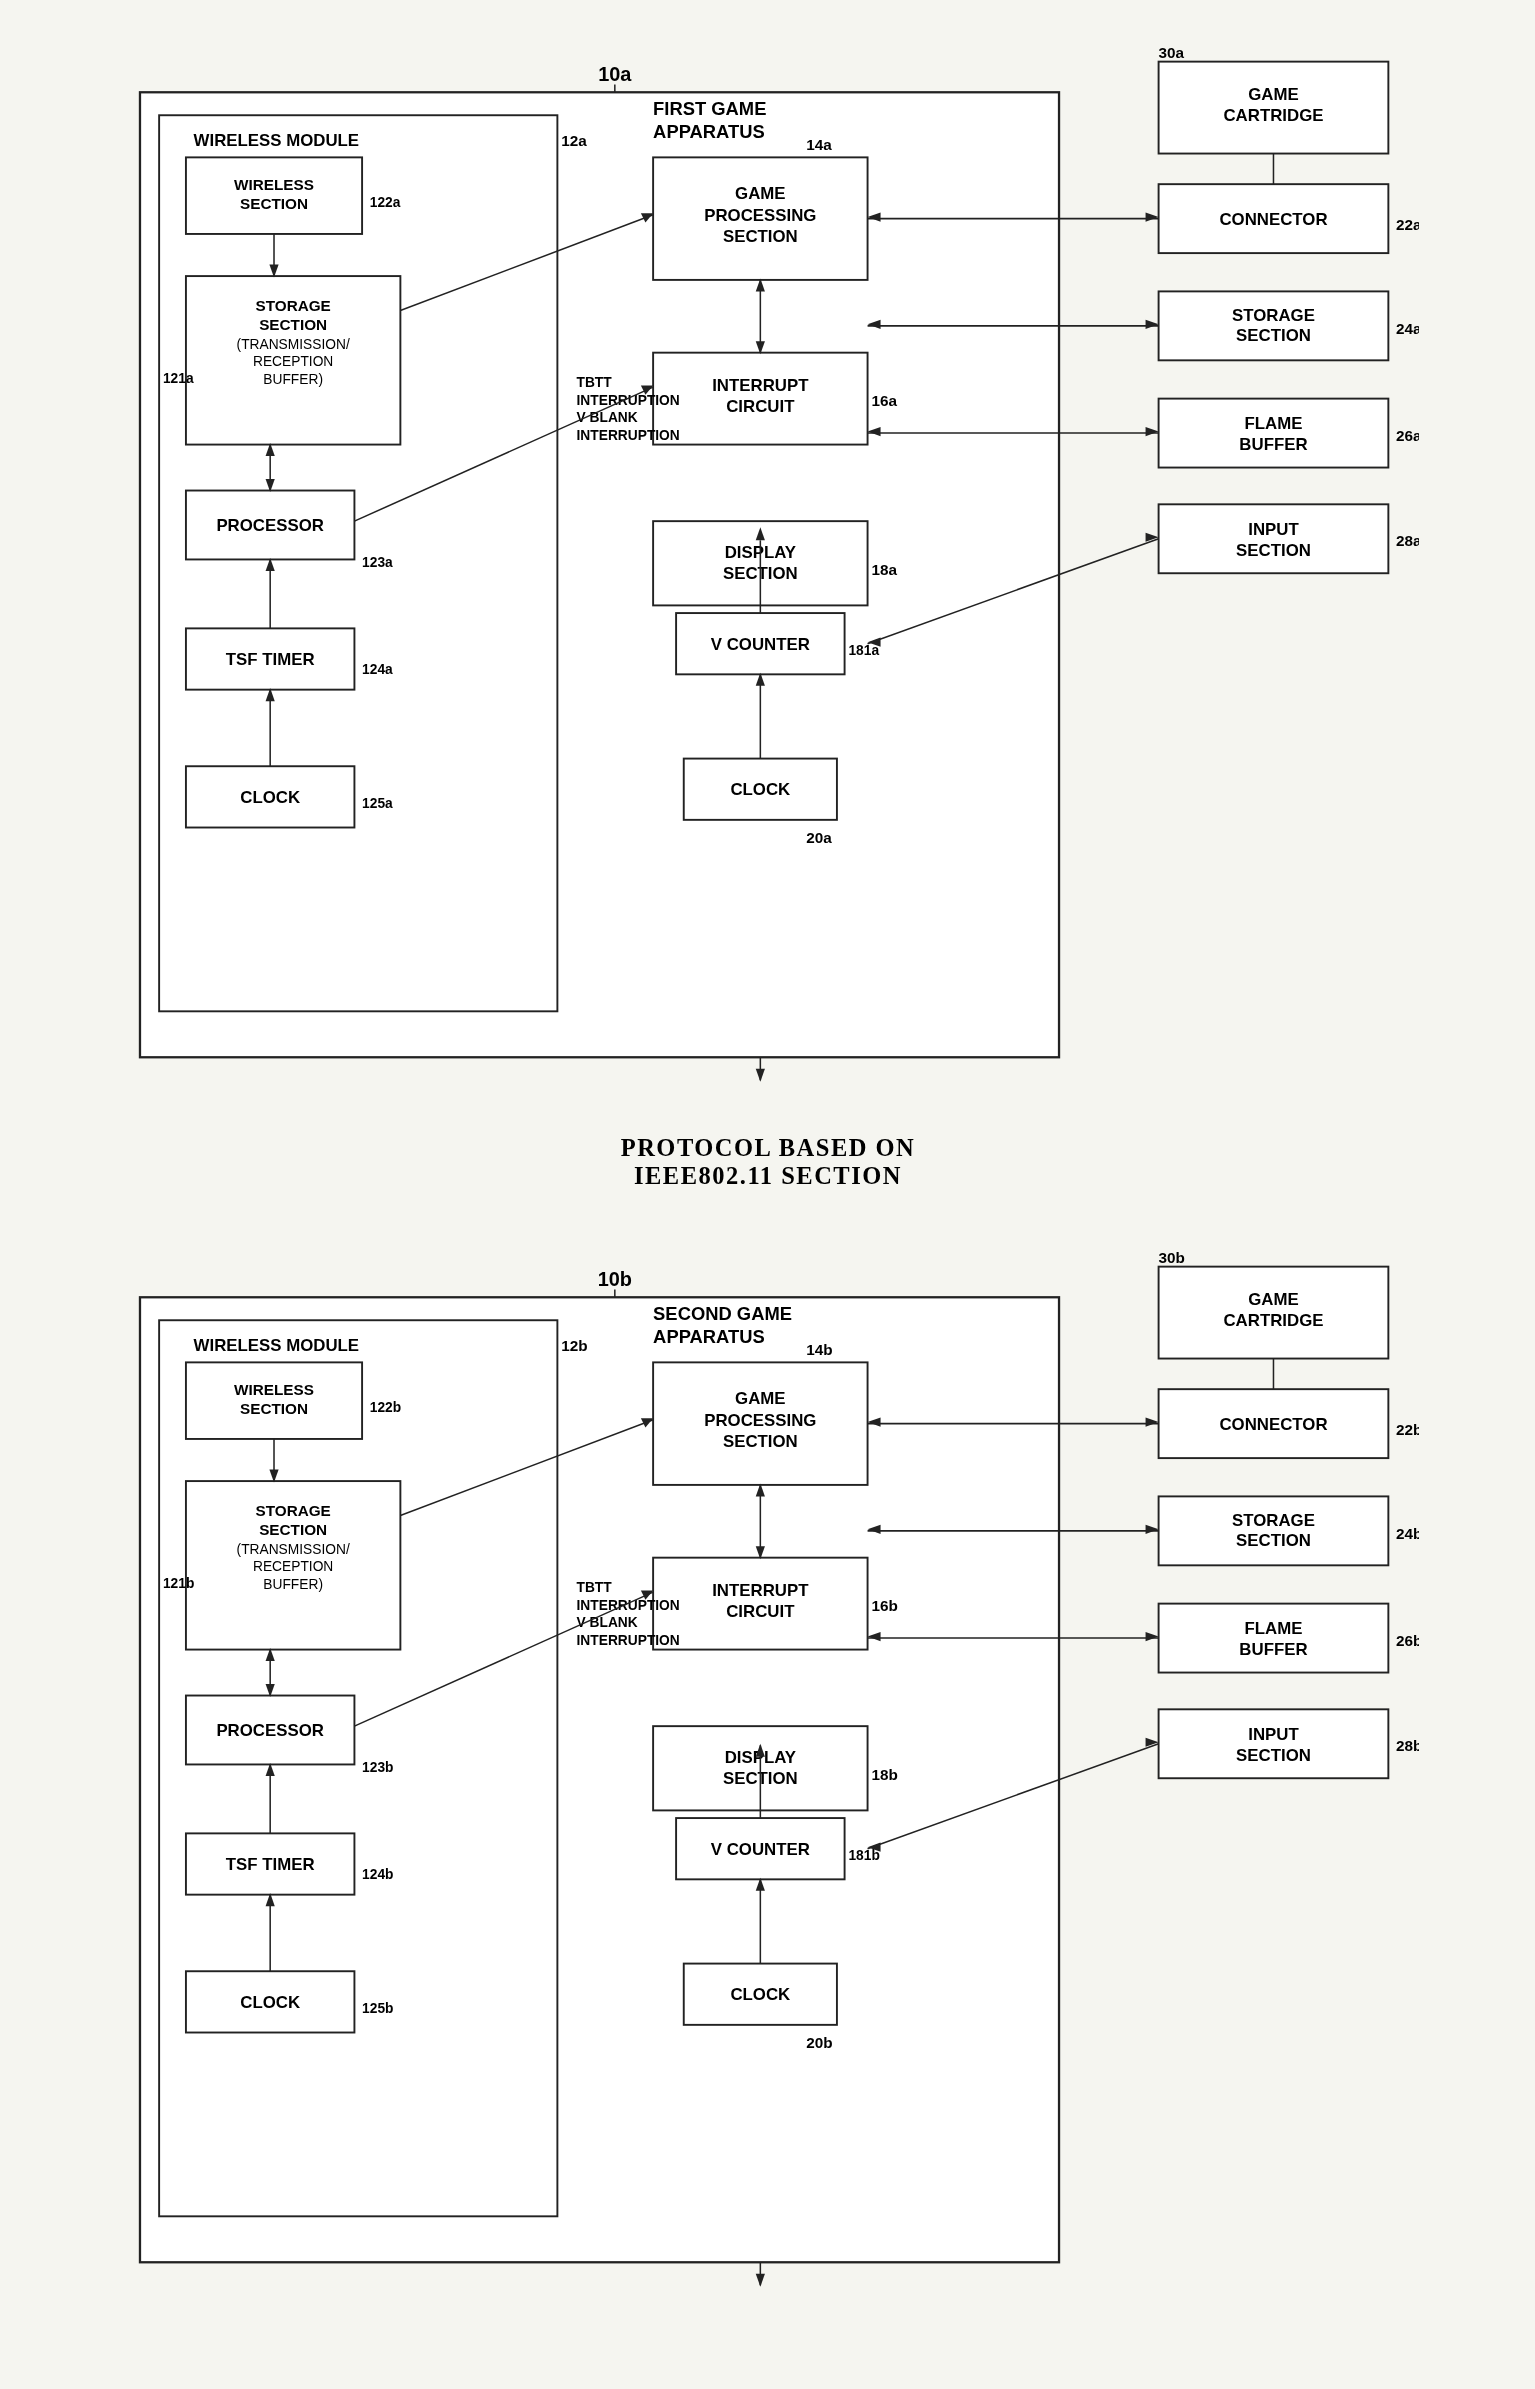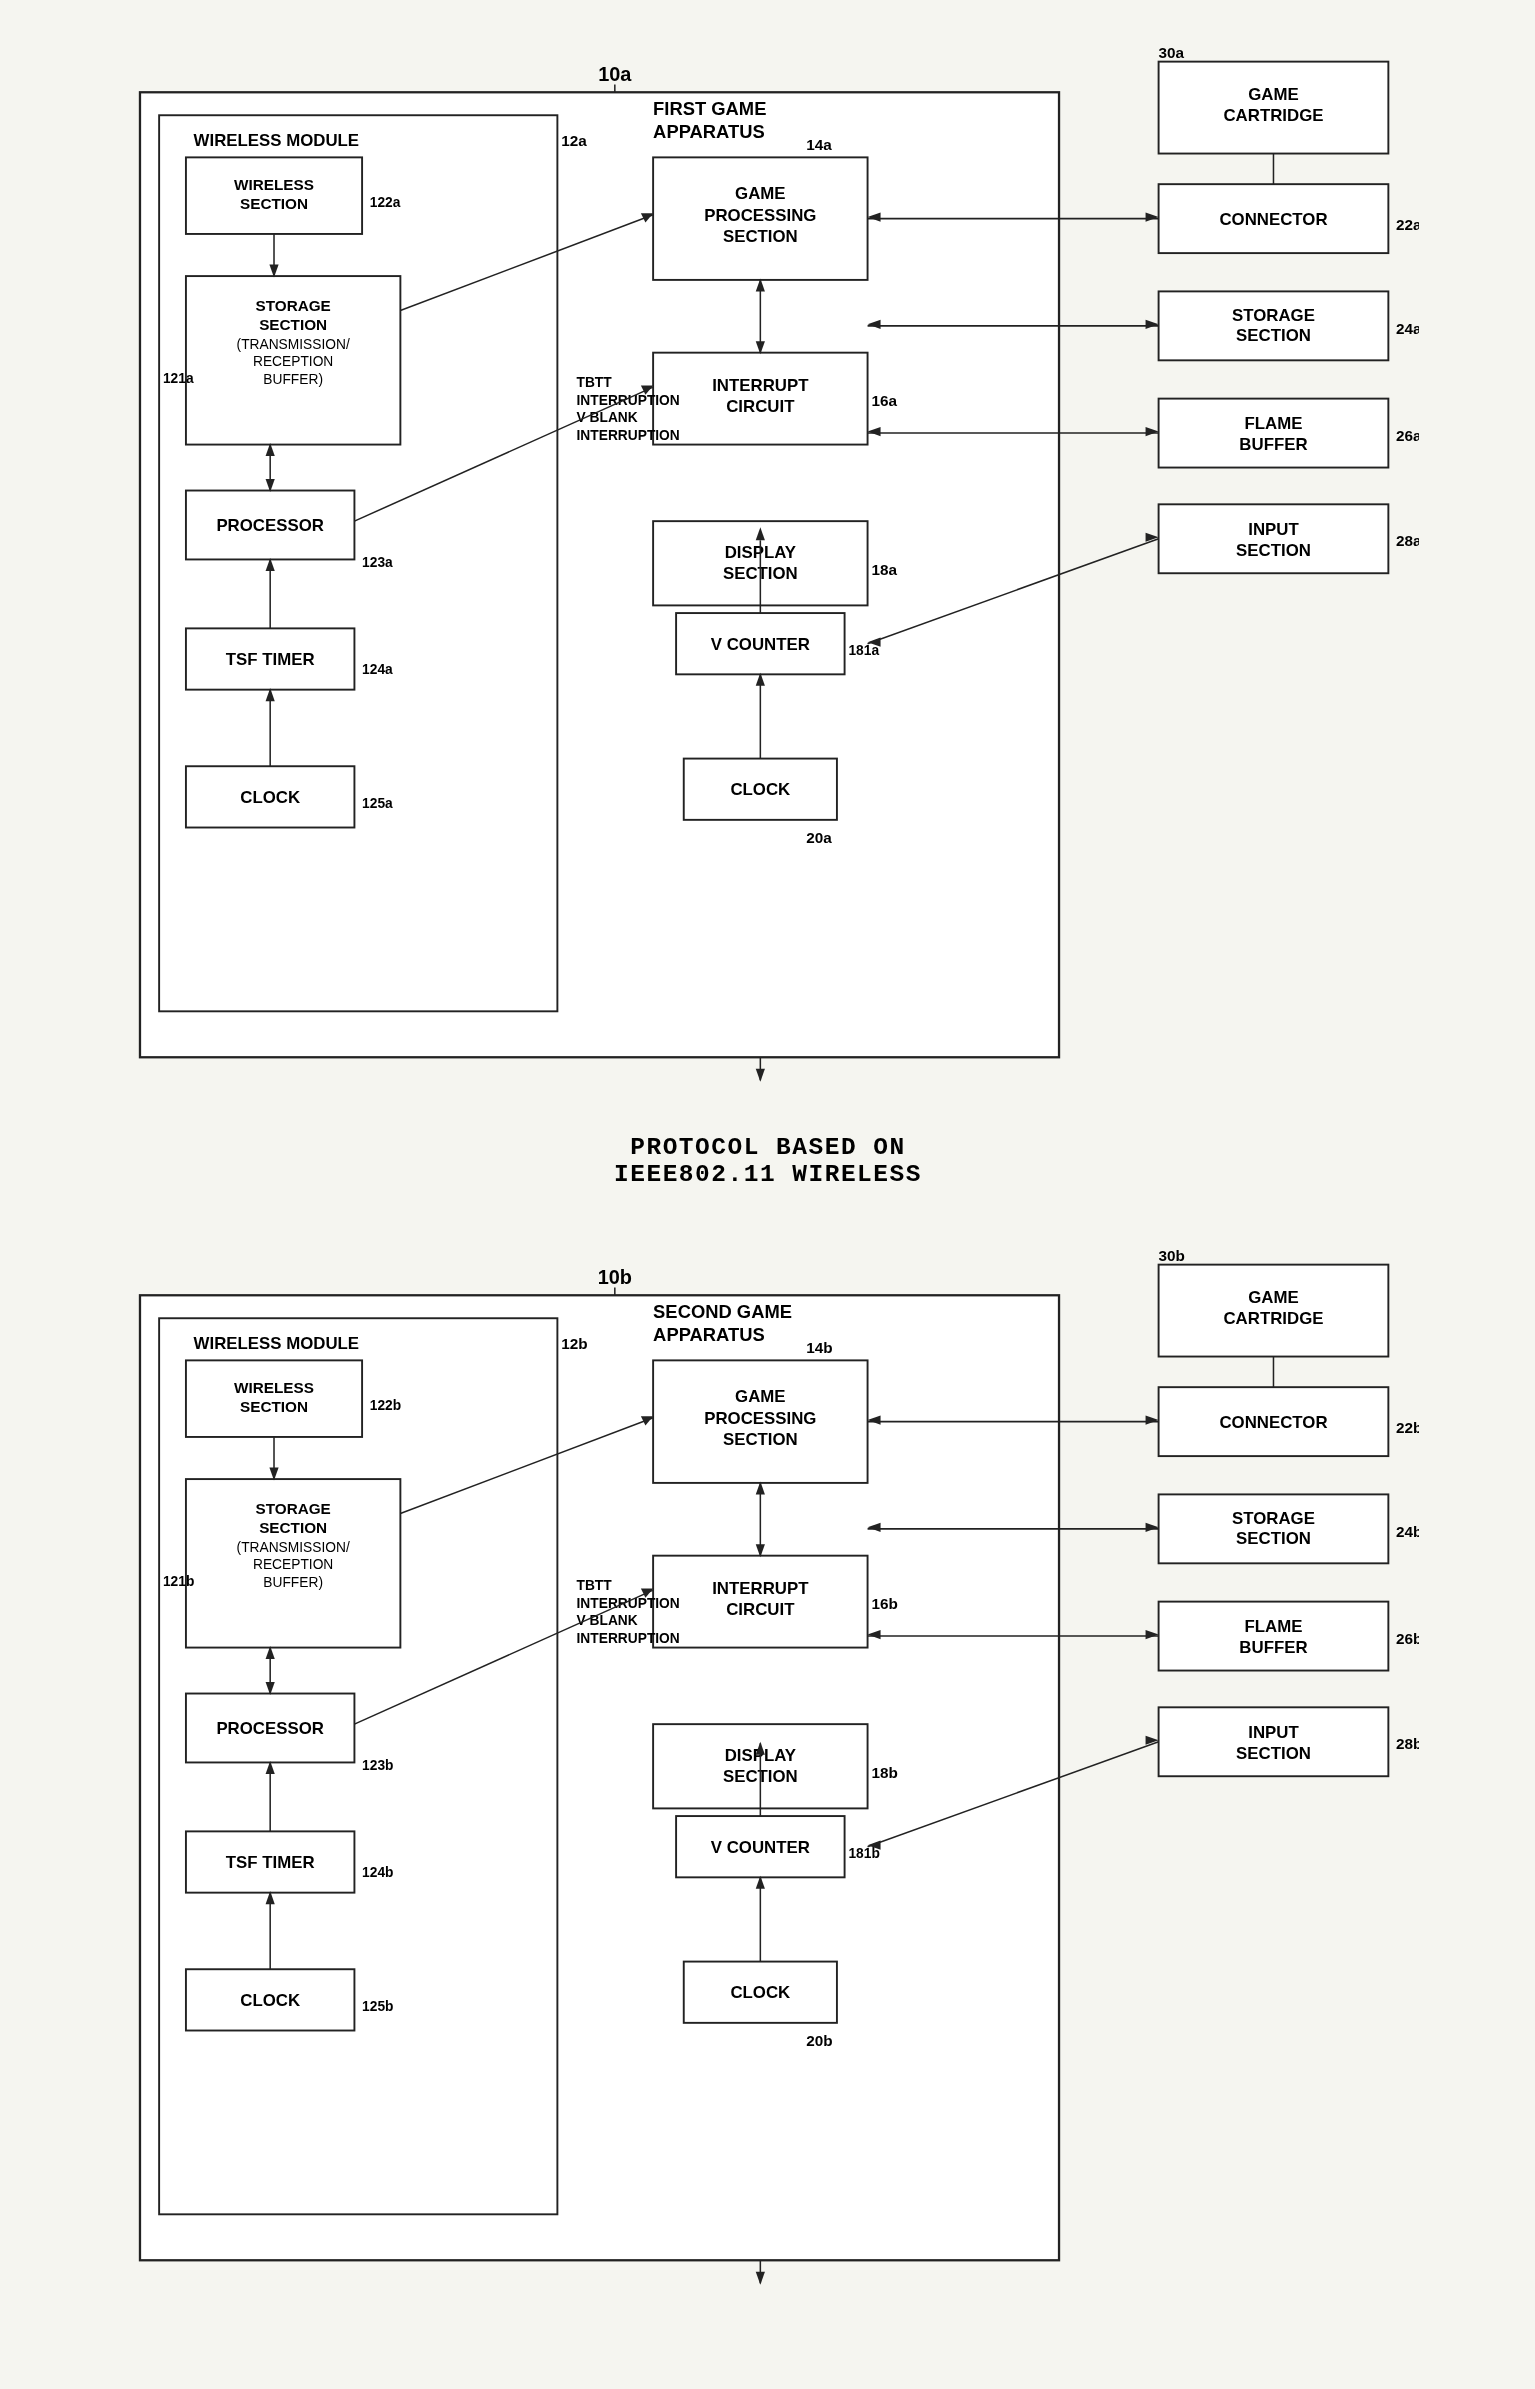--- a/index.html
+++ b/index.html
@@ -194,23 +194,23 @@
       <polygon points="980,798 997,792 997,804" fill="#222"></polygon>
       <polygon points="1360,661 1343,655 1343,667" fill="#222"></polygon>
 
       <line x1="840" y1="1340" x2="840" y2="1370" stroke="#222" stroke-width="2"></line>
       <polygon points="840,1372 834,1355 846,1355" fill="#222"></polygon>
       <polygon points="840,1338 834,1355 846,1355" fill="none"></polygon>
 
     </svg>
   </div>
 
-  <div style="text-align:center; font-size:24.5px; font-weight:bold; letter-spacing:1.5px; font-family: Liberation Mono, monospace;">
+  <div style="text-align:center; font-size:24.5px; font-weight:bold; letter-spacing:1.5px; font-family: Liberation Serif, serif;">
     <div>PROTOCOL BASED ON</div>
-    <div>IEEE802.11 WIRELESS</div>
+    <div>IEEE802.11 SECTION</div>
   </div>
 
   <div class="diagram-wrapper">
     <svg class="diagram-svg" viewBox="0 0 1700 1380" xmlns="http://www.w3.org/2000/svg">
 
       <rect x="30" y="80" width="1200" height="1260" fill="white" stroke="#222" stroke-width="3"></rect>
 
       <text x="650" y="65" font-size="26" font-weight="bold" text-anchor="middle">10b</text>
       <line x1="650" y1="70" x2="650" y2="80" stroke="#222" stroke-width="2"></line>
 

